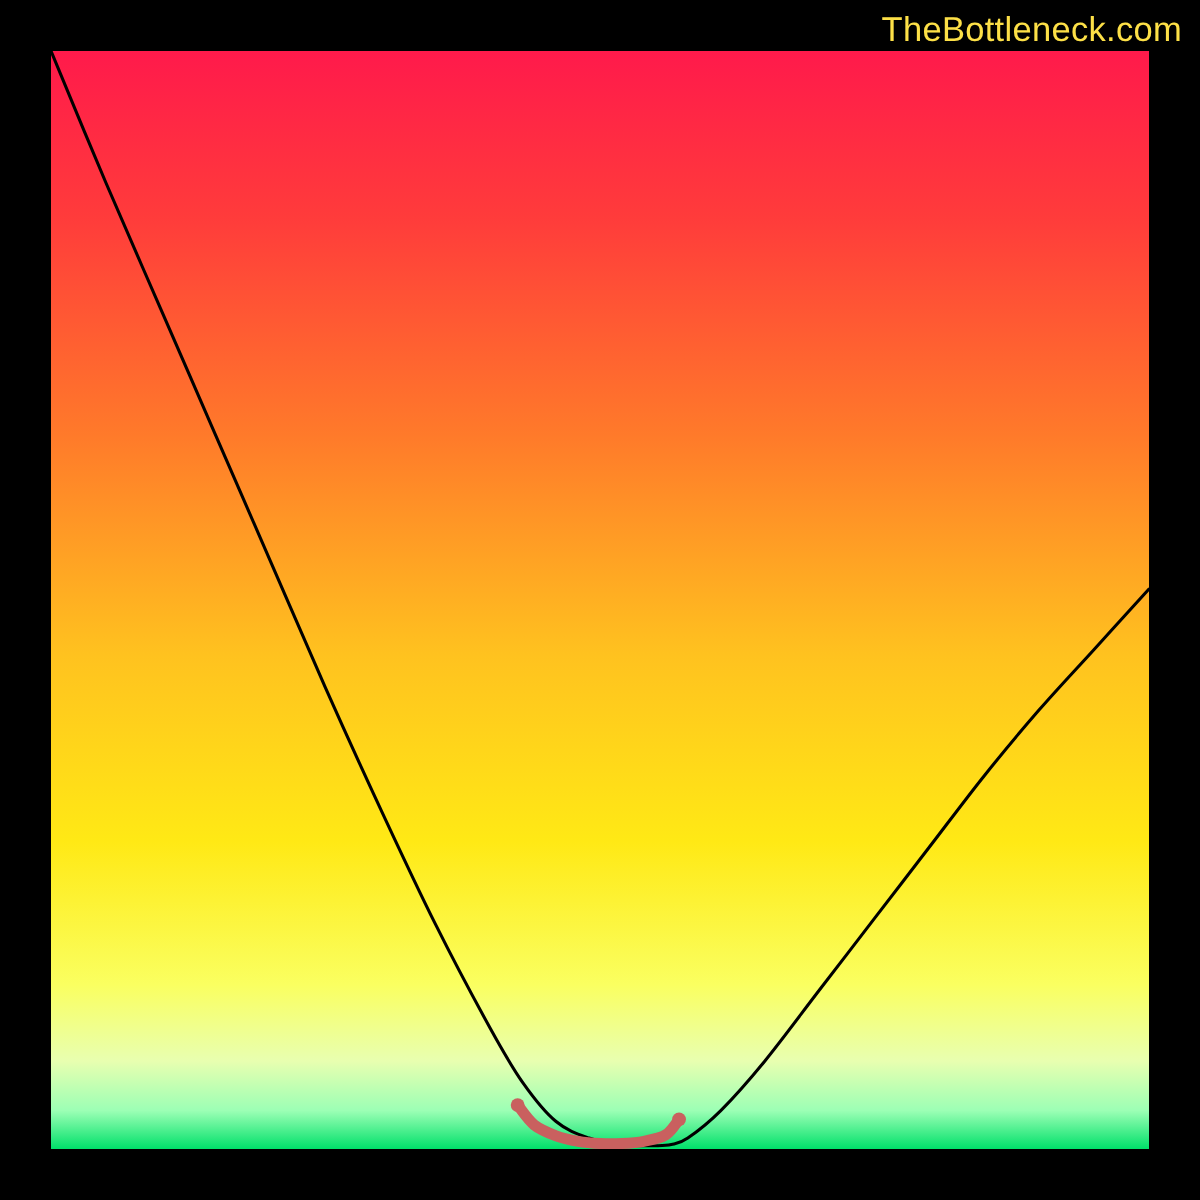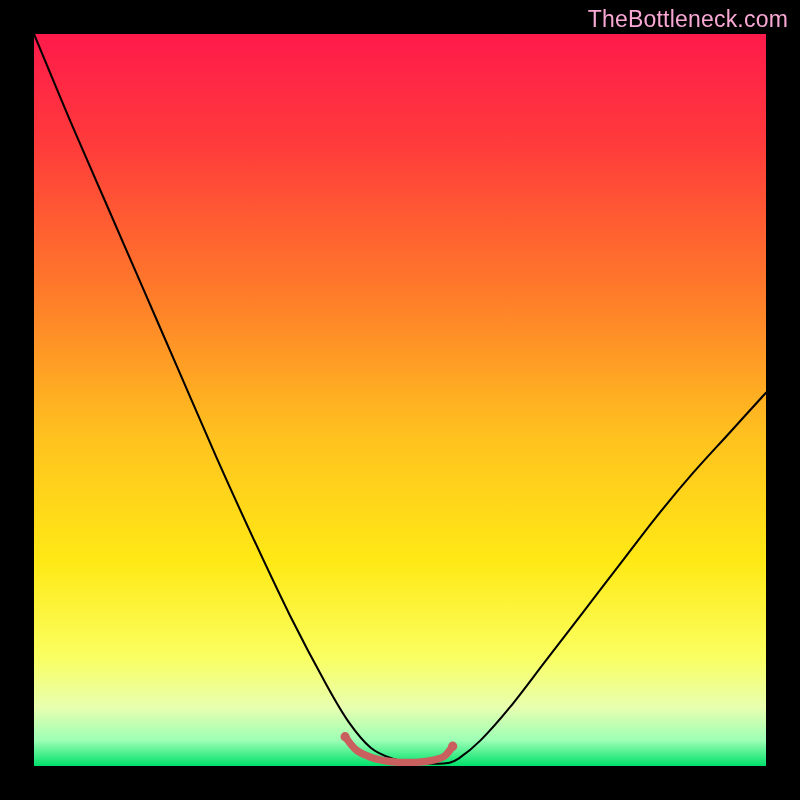--- a/index.html
+++ b/index.html
@@ -32,21 +32,21 @@
     top: 0;
     width: 100%;
     height: 100%;
   }
   .watermark {
     position: absolute;
     top: 6px;
     right: 12px;
     font-family: Arial, Helvetica, sans-serif;
     font-size: 23px;
-    color: #f9a8d4;
+    color: #fde047;
     letter-spacing: 0.2px;
   }
   svg.curve {
     position: absolute;
     left: 0;
     top: 0;
     width: 100%;
     height: 100%;
   }
 </style>

